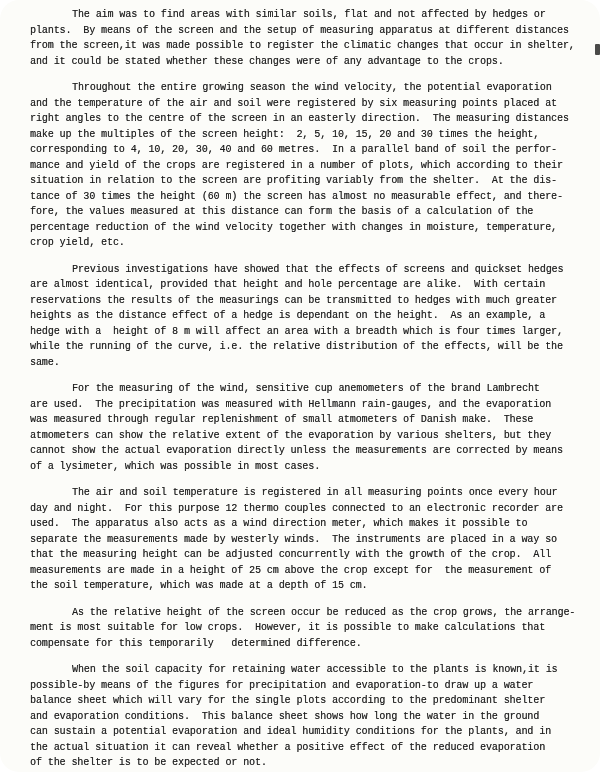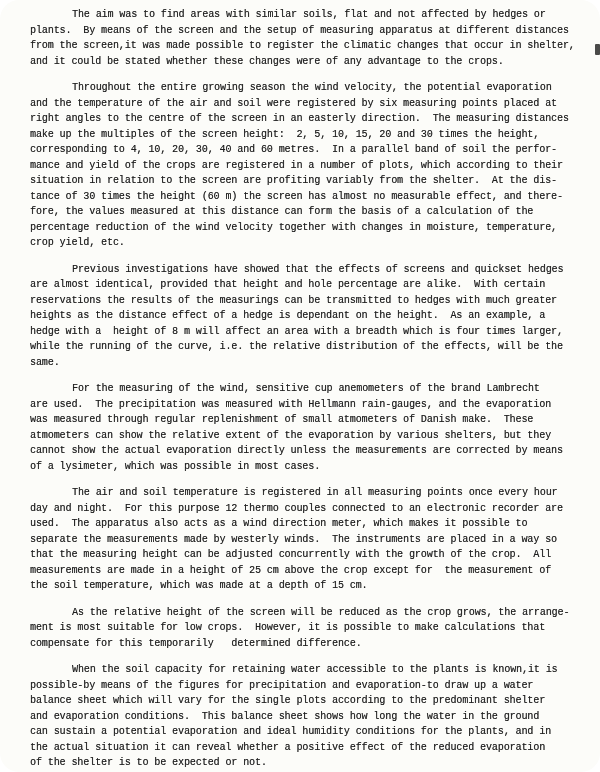--- a/index.html
+++ b/index.html
@@ -70,21 +70,21 @@
 atmometers can show the relative extent of the evaporation by various shelters, but they
 cannot show the actual evaporation directly unless the measurements are corrected by means
 of a lysimeter, which was possible in most cases.</p>
   <p>The air and soil temperature is registered in all measuring points once every hour
 day and night.  For this purpose 12 thermo couples connected to an electronic recorder are
 used.  The apparatus also acts as a wind direction meter, which makes it possible to
 separate the measurements made by westerly winds.  The instruments are placed in a way so
 that the measuring height can be adjusted concurrently with the growth of the crop.  All
 measurements are made in a height of 25 cm above the crop except for  the measurement of
 the soil temperature, which was made at a depth of 15 cm.</p>
-  <p>As the relative height of the screen will be reduced as the crop grows, the arrange-
+  <p>As the relative height of the screen occur be reduced as the crop grows, the arrange-
 ment is most suitable for low crops.  However, it is possible to make calculations that
 compensate for this temporarily   determined difference.</p>
   <p>When the soil capacity for retaining water accessible to the plants is known,it is
 possible-by means of the figures for precipitation and evaporation-to draw up a water
 balance sheet which will vary for the single plots according to the predominant shelter
 and evaporation conditions.  This balance sheet shows how long the water in the ground
 can sustain a potential evaporation and ideal humidity conditions for the plants, and in
 the actual situation it can reveal whether a positive effect of the reduced evaporation
 of the shelter is to be expected or not.</p>
   <div class="scan-artifact"></div>

